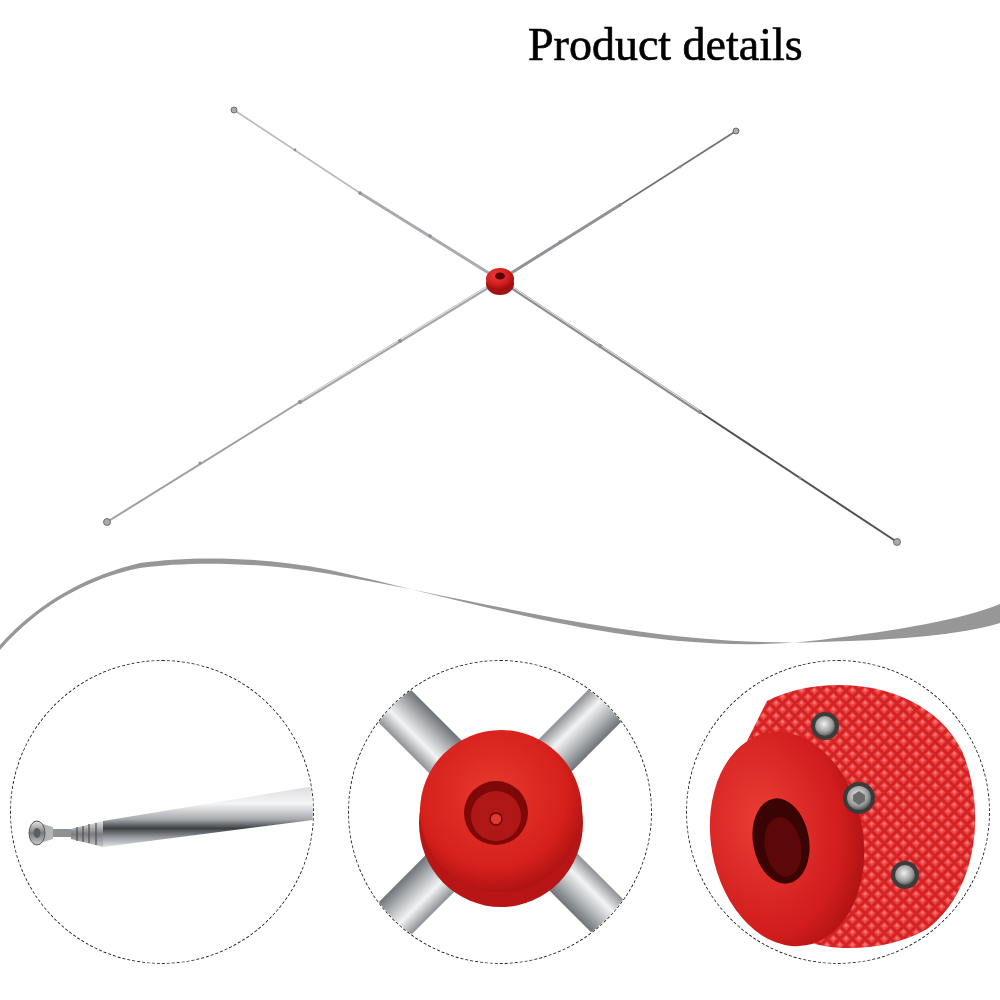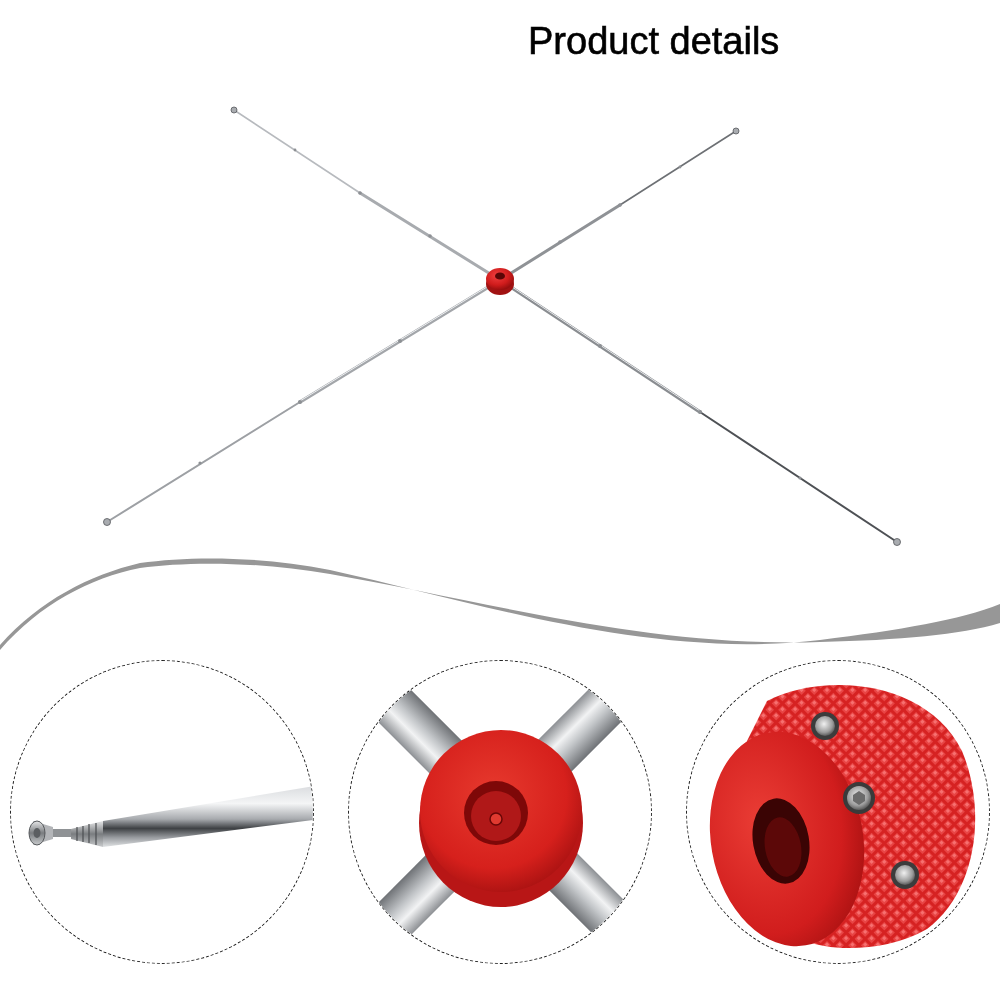--- a/index.html
+++ b/index.html
@@ -1,19 +1,19 @@
 <!DOCTYPE html>
 <html><head>
 <meta charset="utf-8">
 <style>
   html, body { margin: 0; padding: 0; background: #ffffff; }
   body { width: 1000px; height: 1000px; position: relative; overflow: hidden; font-family: "Liberation Sans", sans-serif; }
   .title {
     position: absolute; left: 528px; top: 22px;
-    font-family: Liberation Sans, sans-serif; font-size: 38px; font-weight: 400;
+    font-family: Liberation Serif, serif; font-size: 46px; font-weight: 400;
     color: #000; letter-spacing: 0px; line-height: 1; white-space: nowrap;
     -webkit-text-stroke: 0.6px #000;
   }
   svg.layer { position: absolute; left: 0; top: 0; }
   .detail-circle {
     position: absolute; width: 304px; height: 304px; border-radius: 50%;
     border: 1.4px dashed #222; box-sizing: border-box; overflow: hidden; background: #fff;
   }
   .detail-circle svg { position: absolute; left: 0; top: 0; }
 </style>

